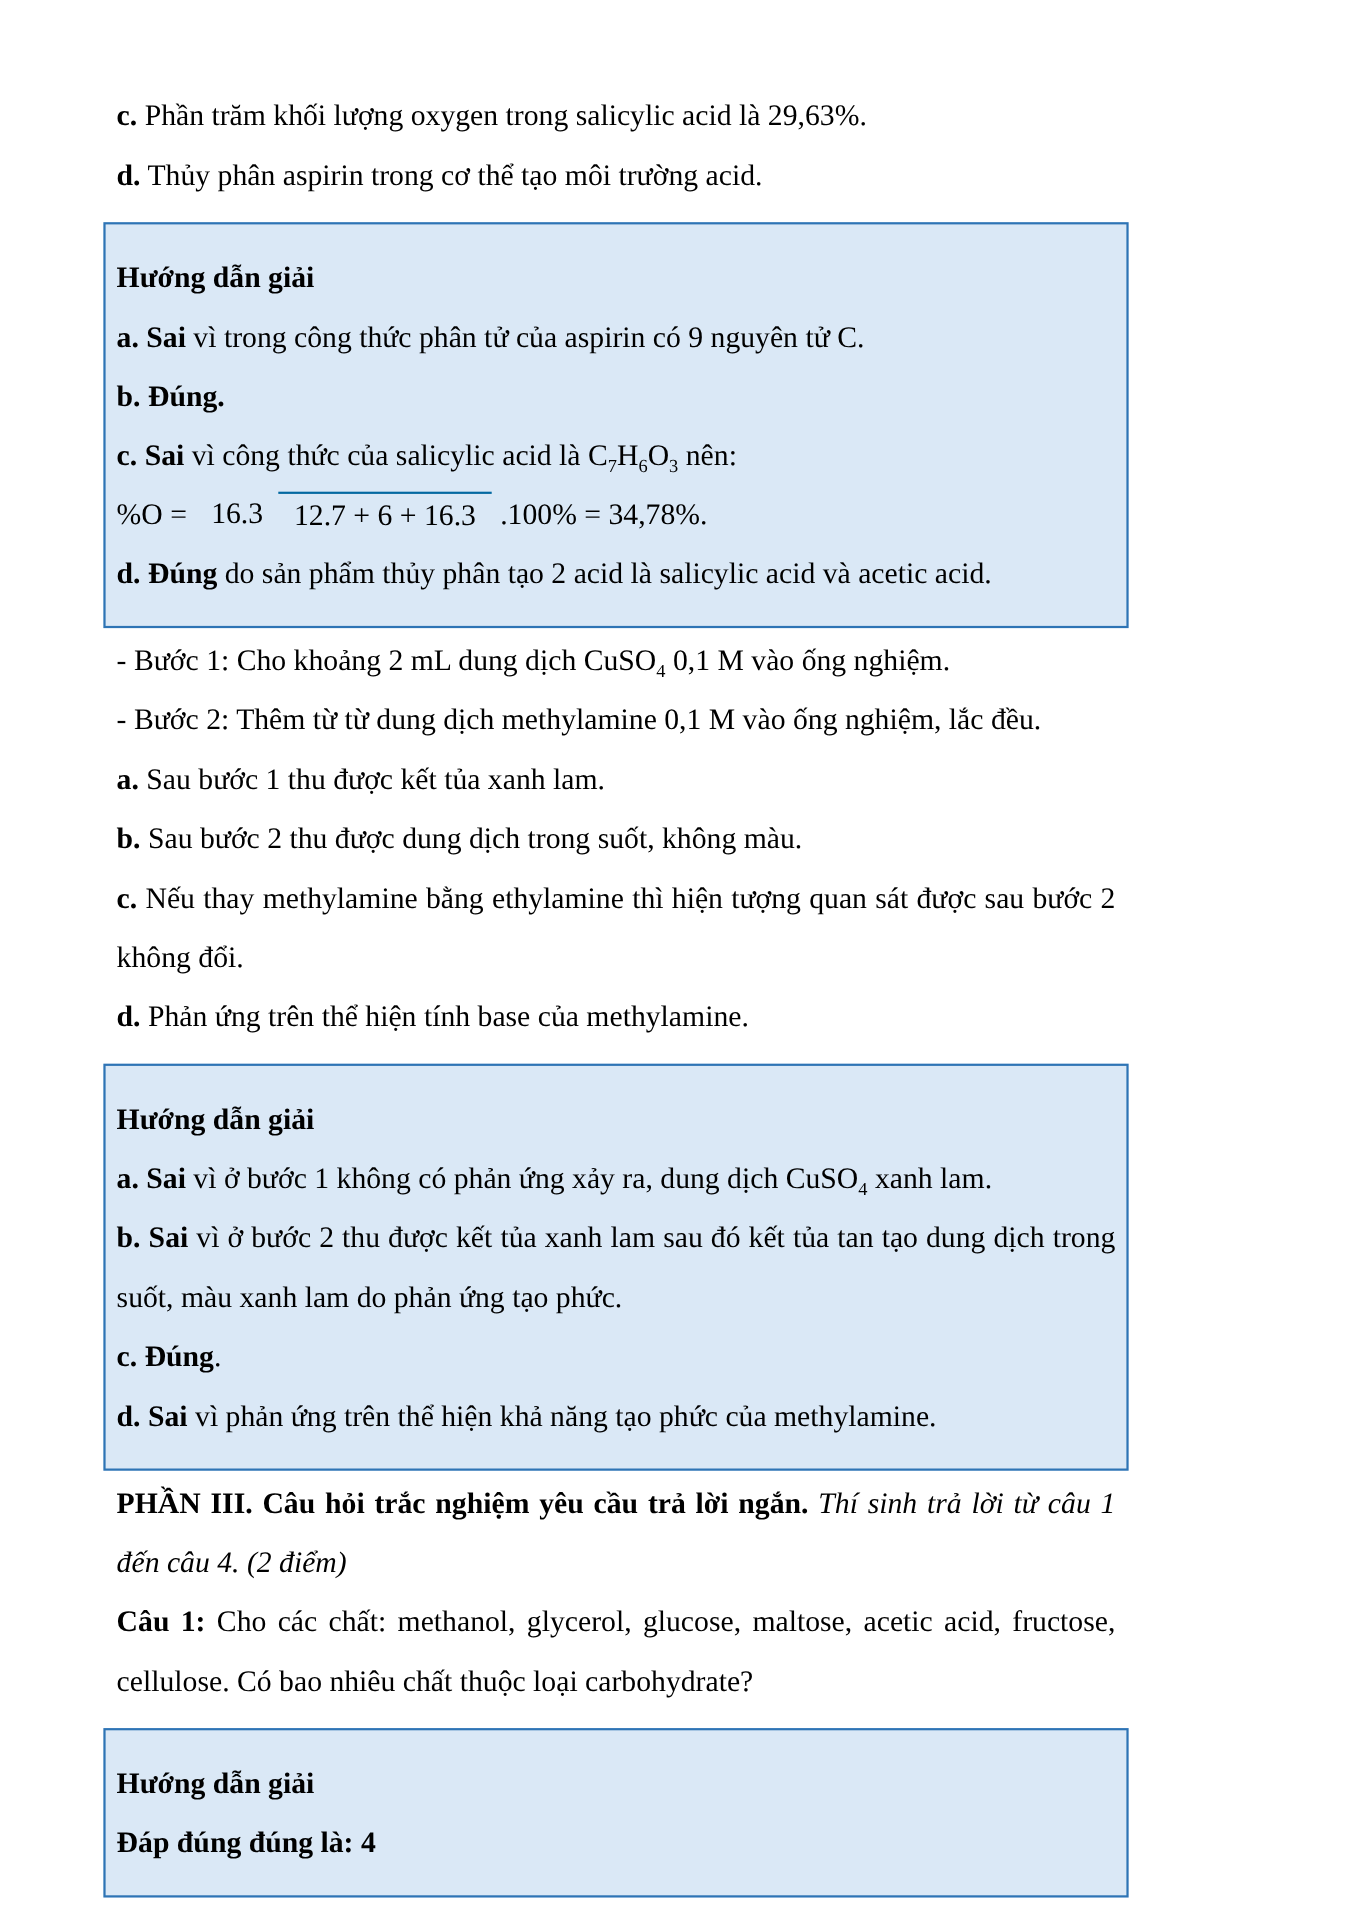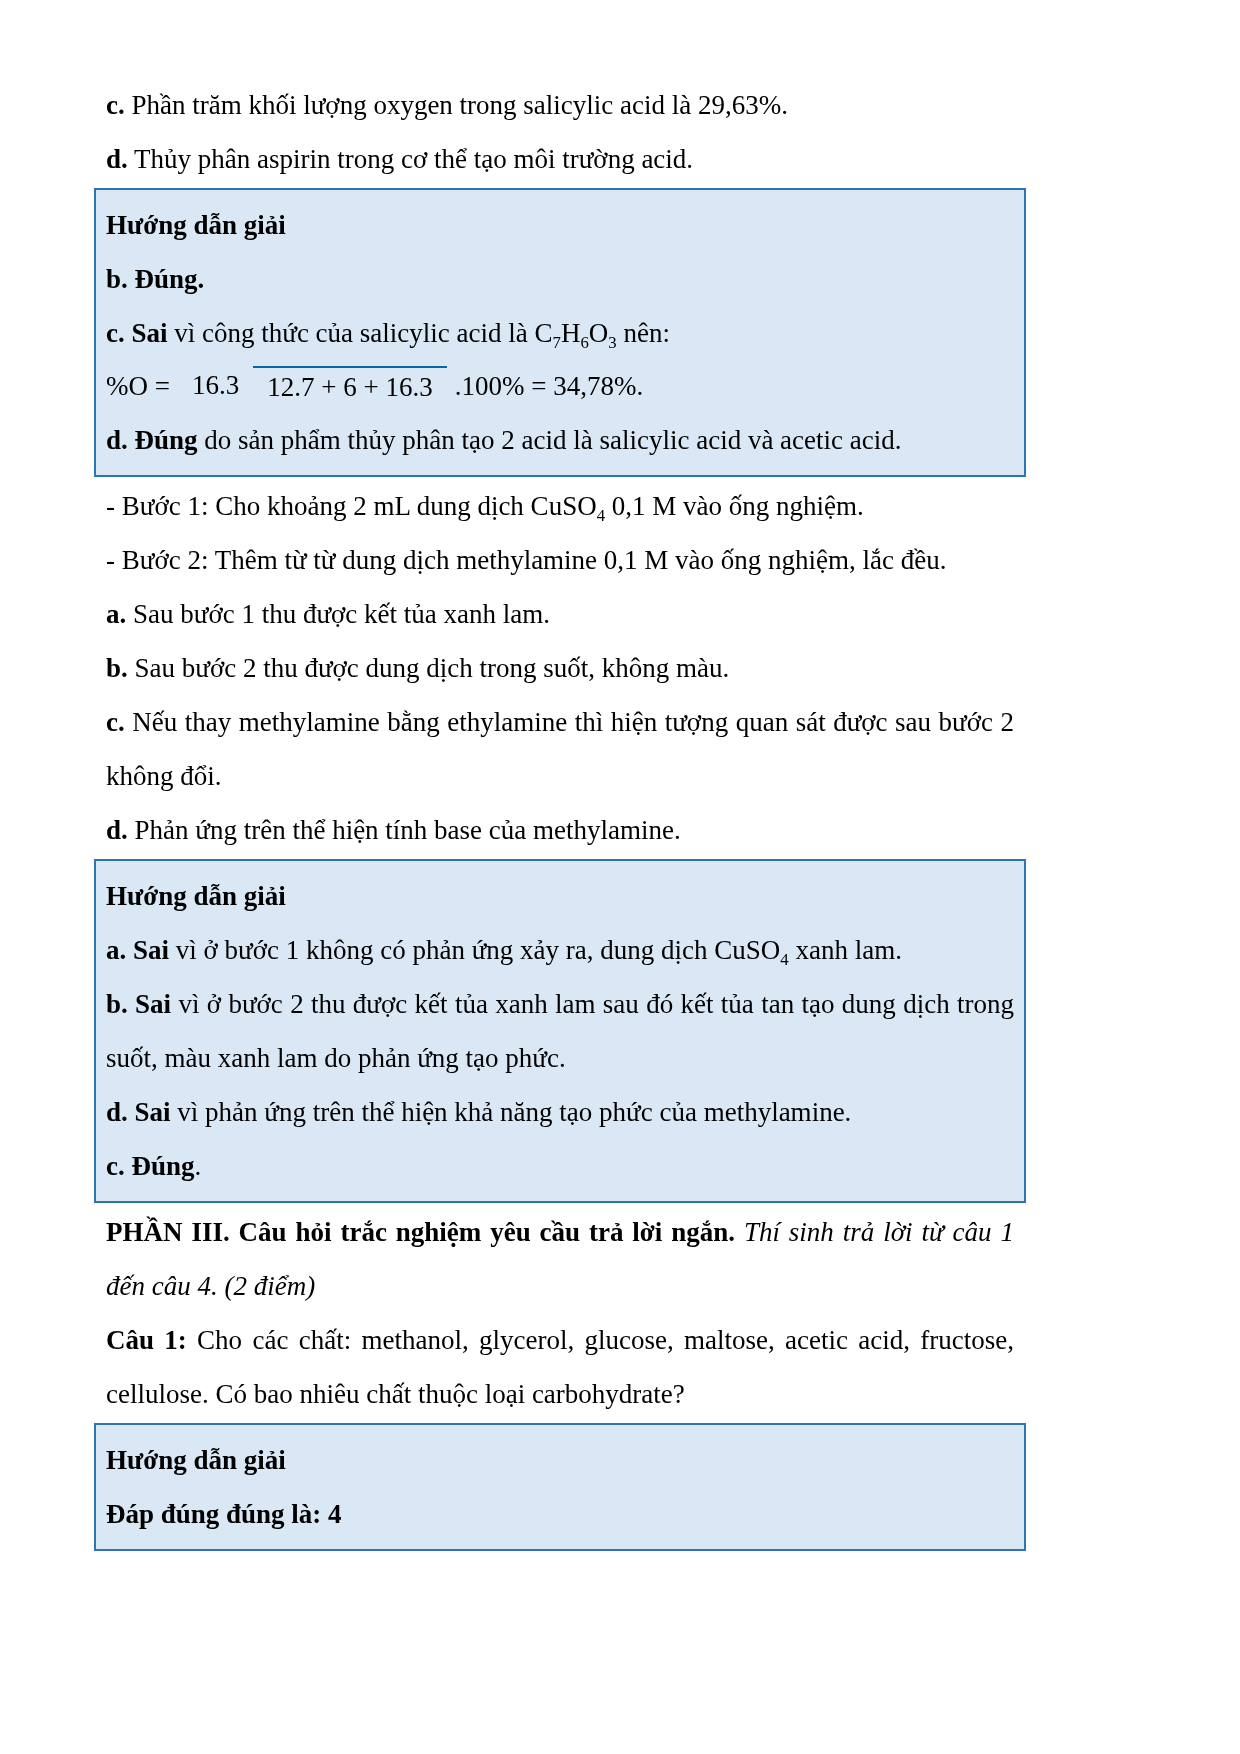--- a/index.html
+++ b/index.html
@@ -21,22 +21,22 @@
     font-size: 27px;
     line-height: 2.0;
     text-align: justify;
   }
   .b { font-weight: bold; }
   .i { font-style: italic; }
   sub { font-size: 0.62em; line-height: 0; }
   .hdg-box {
     background: #dae8f6;
     border: 2px solid #2e74b5;
-    padding: 8px 10px;
-    margin: 2px -12px 2px -12px;
+    padding: 21px 10px;
+    margin: 16px -12px 2px -12px;
   }
   .formula {
     font-size: 27px;
     display: flex;
     align-items: center;
     gap: 8px;
     margin: 6px 0;
   }
   .frac {
     display: inline-flex;
@@ -49,20 +49,21 @@
 </style>
 </head>
 <body>
 
 <div class="page">
   <div class="doc">
       <p><span class="b ">c.</span><span> Phần trăm khối lượng oxygen trong salicylic acid là 29,63%.</span></p>
       <p><span class="b ">d.</span><span> Thủy phân aspirin trong cơ thể tạo môi trường acid.</span></p>
       <div class="hdg-box">
         <p><span class="b ">Hướng dẫn giải</span></p>
+        <p><span class="b ">a. Sai</span><span> vì trong công thức phân tử của aspirin có 9 nguyên tử C.</span></p>
         <p><span class="b ">b. Đúng.</span></p>
         <p><span class="b ">c. Sai</span><span> vì công thức của salicylic acid là C</span><sub>7</sub><span>H</span><sub>6</sub><span>O</span><sub>3</sub><span> nên:</span></p>
         <div class="formula">
           <span>%O =</span>
           <span class="frac">
             <span class="num">16.3</span>
             <span class="den">12.7 + 6 + 16.3</span>
           </span>
           <span>.100% = 34,78%.</span>
         </div>
@@ -71,22 +72,22 @@
       <p><span>- Bước 1: Cho khoảng 2 mL dung dịch CuSO</span><sub>4</sub><span> 0,1 M vào ống nghiệm.</span></p>
       <p><span>- Bước 2: Thêm từ từ dung dịch methylamine 0,1 M vào ống nghiệm, lắc đều.</span></p>
       <p><span class="b ">a.</span><span> Sau bước 1 thu được kết tủa xanh lam.</span></p>
       <p><span class="b ">b.</span><span> Sau bước 2 thu được dung dịch trong suốt, không màu.</span></p>
       <p><span class="b ">c.</span><span> Nếu thay methylamine bằng ethylamine thì hiện tượng quan sát được sau bước 2 không đổi.</span></p>
       <p><span class="b ">d.</span><span> Phản ứng trên thể hiện tính base của methylamine.</span></p>
       <div class="hdg-box">
         <p><span class="b ">Hướng dẫn giải</span></p>
         <p><span class="b ">a. Sai</span><span> vì ở bước 1 không có phản ứng xảy ra, dung dịch CuSO</span><sub>4</sub><span> xanh lam.</span></p>
         <p><span class="b ">b. Sai</span><span> vì ở bước 2 thu được kết tủa xanh lam sau đó kết tủa tan tạo dung dịch trong suốt, màu xanh lam do phản ứng tạo phức.</span></p>
+        <p><span class="b ">c. Đúng</span><span>.</span></p>
         <p><span class="b ">d. Sai</span><span> vì phản ứng trên thể hiện khả năng tạo phức của methylamine.</span></p>
-        <p><span class="b ">c. Đúng</span><span>.</span></p>
       </div>
       <p><span class="b ">PHẦN III. Câu hỏi trắc nghiệm yêu cầu trả lời ngắn.</span><span class="i"> Thí sinh trả lời từ câu 1 đến câu 4. (2 điểm)</span></p>
       <p><span class="b ">Câu 1:</span><span> Cho các chất: methanol, glycerol, glucose, maltose, acetic acid, fructose, cellulose. Có bao nhiêu chất thuộc loại carbohydrate?</span></p>
       <div class="hdg-box">
         <p><span class="b ">Hướng dẫn giải</span></p>
         <p><span class="b ">Đáp đúng đúng là: 4</span></p>
       </div>
     </div>
 </div>
 

